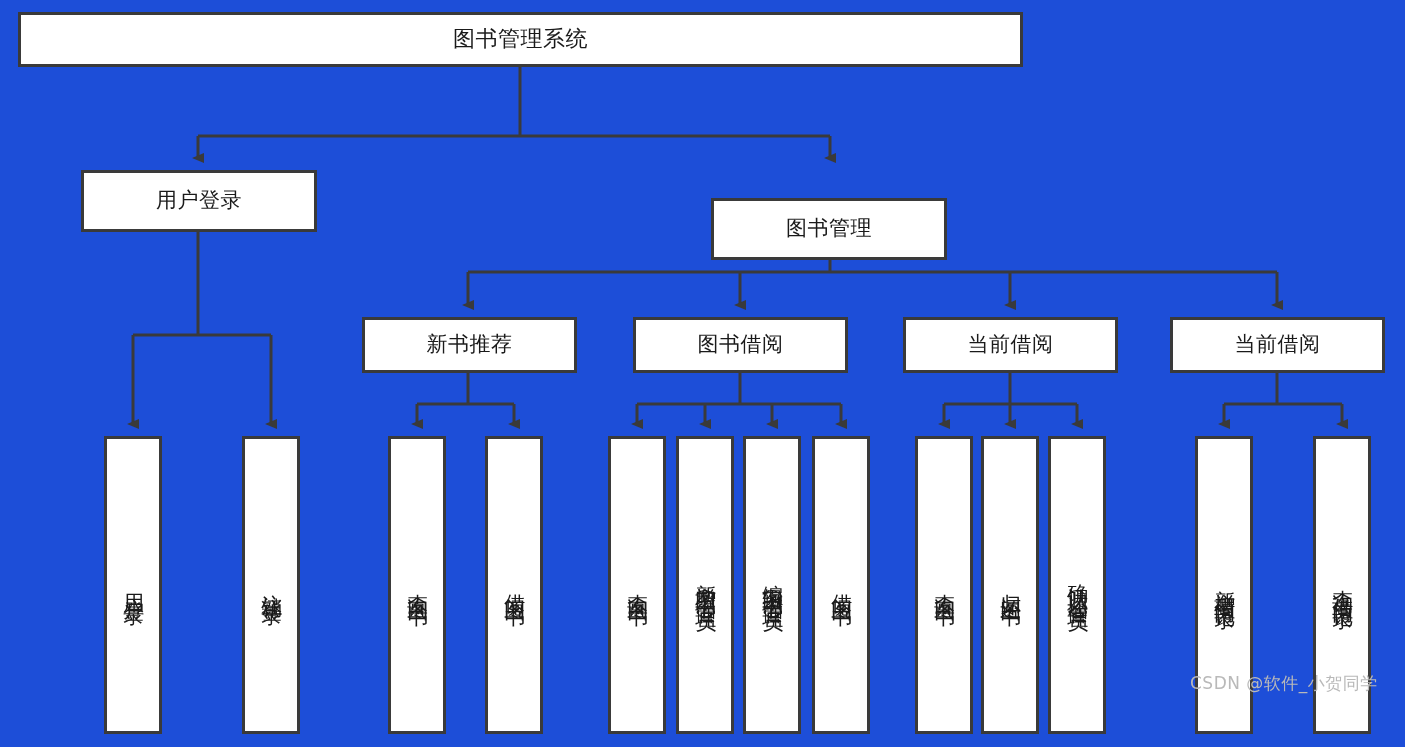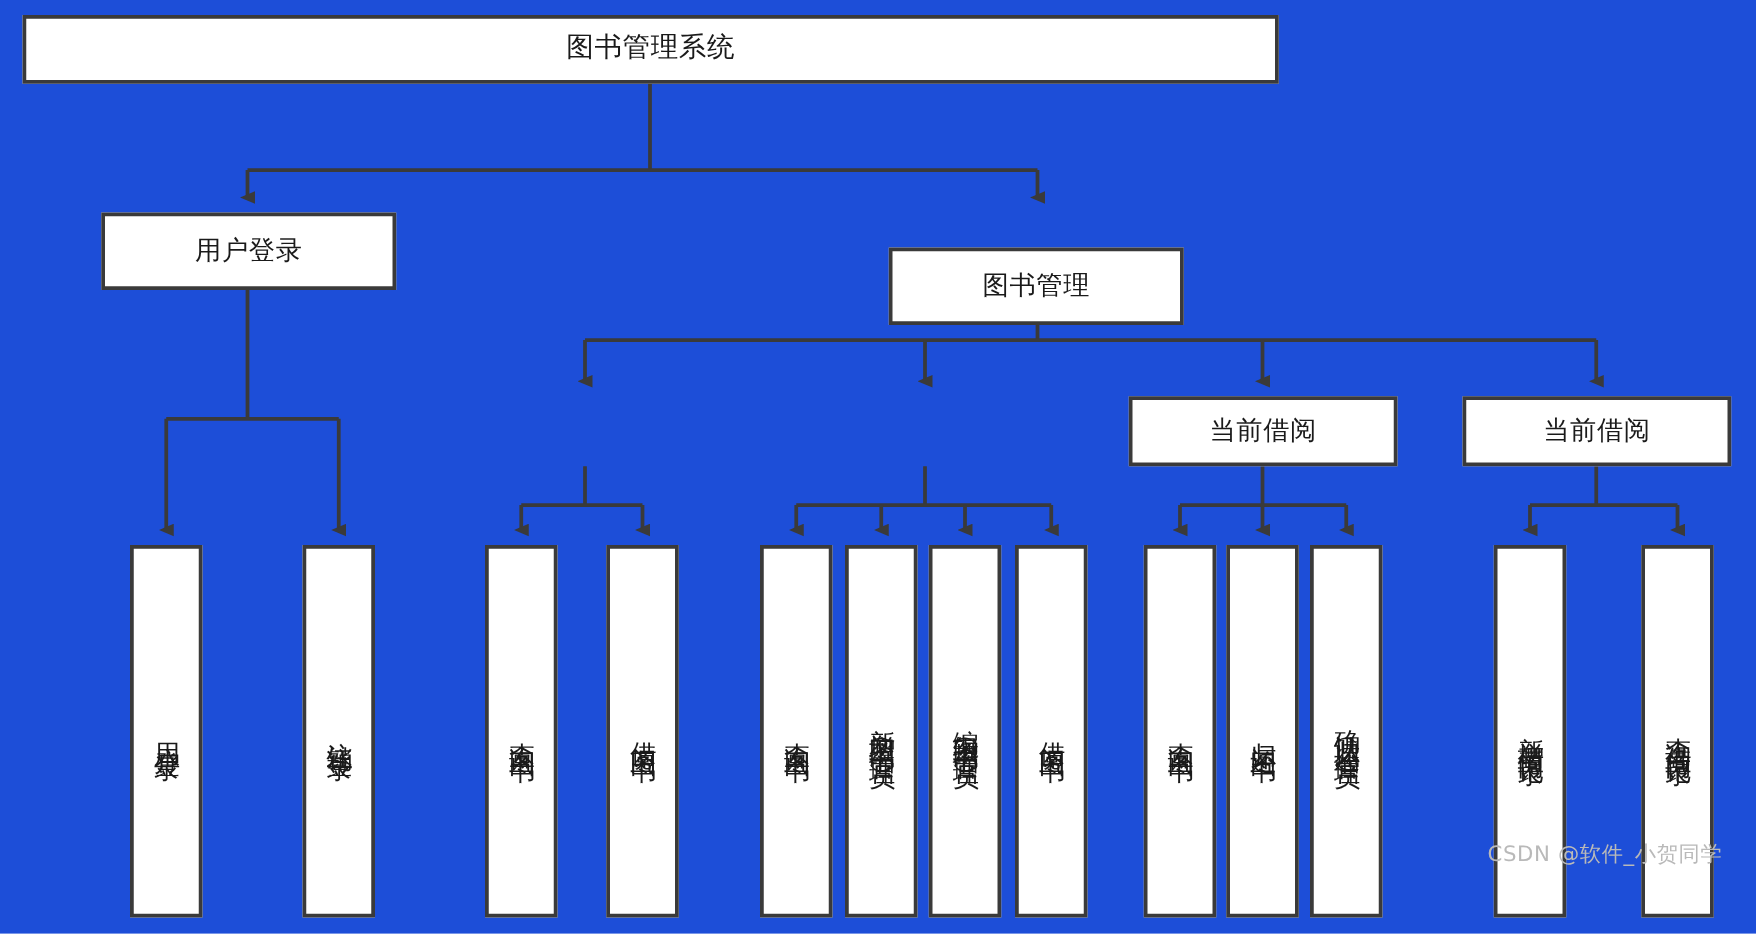--- a/index.html
+++ b/index.html
@@ -119,20 +119,26 @@
     <span class="label">图书管理系统</span>
   </div>
 
   <div class="node level2" style="left:81px; top:170px; width:236px; height:62px;">
     <span class="label">用户登录</span>
   </div>
   <div class="node level2" style="left:711px; top:170px; width:236px; height:62px;margin-top:28px;">
     <span class="label">图书管理</span>
   </div>
 
+  <div class="node level2" style="left:362px; top:317px; width:215px; height:56px;">
+    <span class="label">新书推荐</span>
+  </div>
+  <div class="node level2" style="left:633px; top:317px; width:215px; height:56px;">
+    <span class="label">图书借阅</span>
+  </div>
   <div class="node level2" style="left:903px; top:317px; width:215px; height:56px;text-align:right;">
     <span class="label">当前借阅</span>
   </div>
   <div class="node level2" style="left:1170px; top:317px; width:215px; height:56px;">
     <span class="label">当前借阅</span>
   </div>
 
   <div class="node vertical" style="left:104px; top:436px; width:58px; height:298px;">
     <span class="label">用户登录</span>
   </div>

